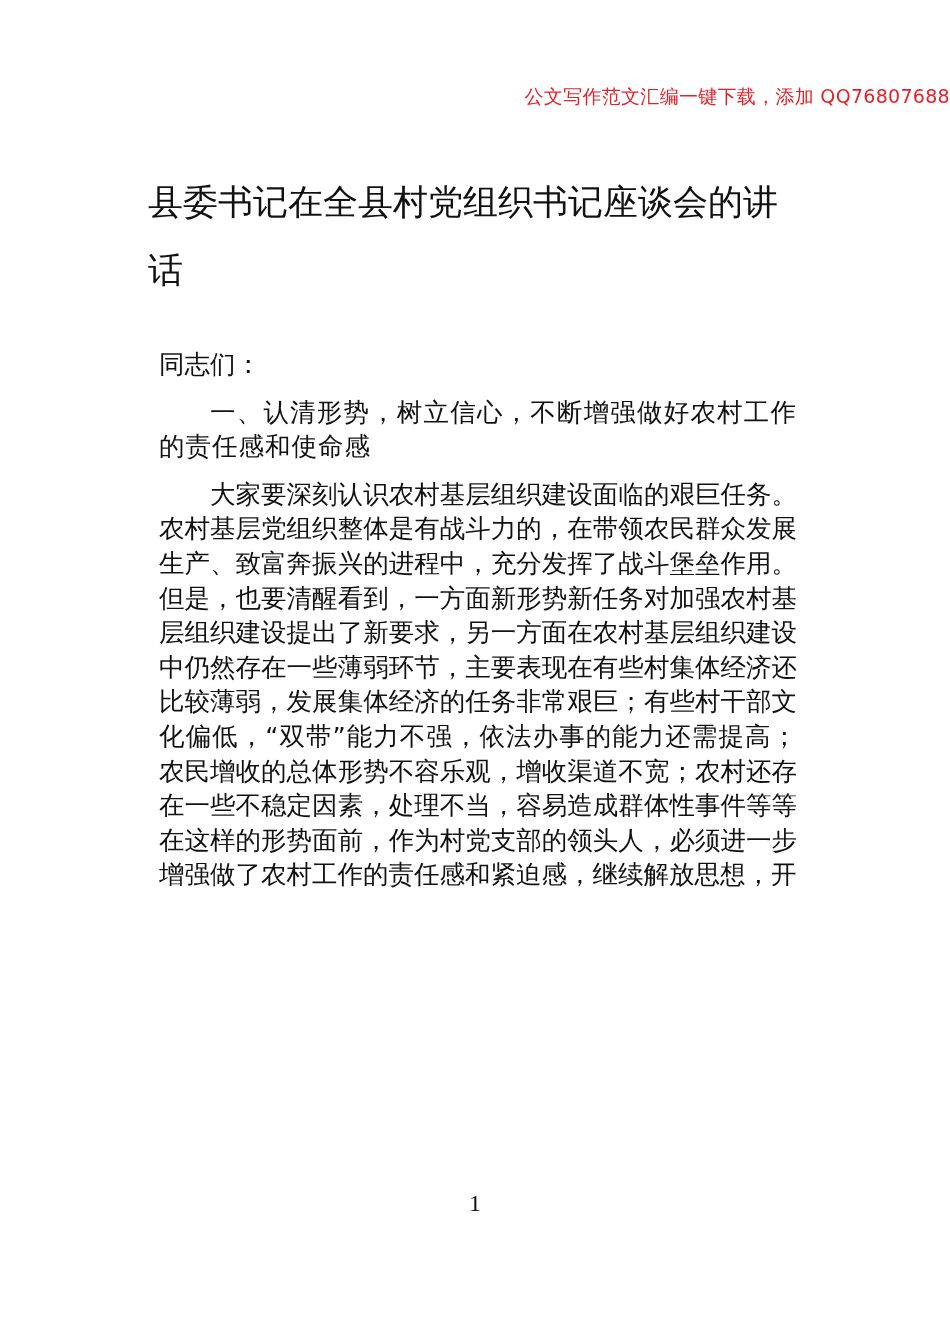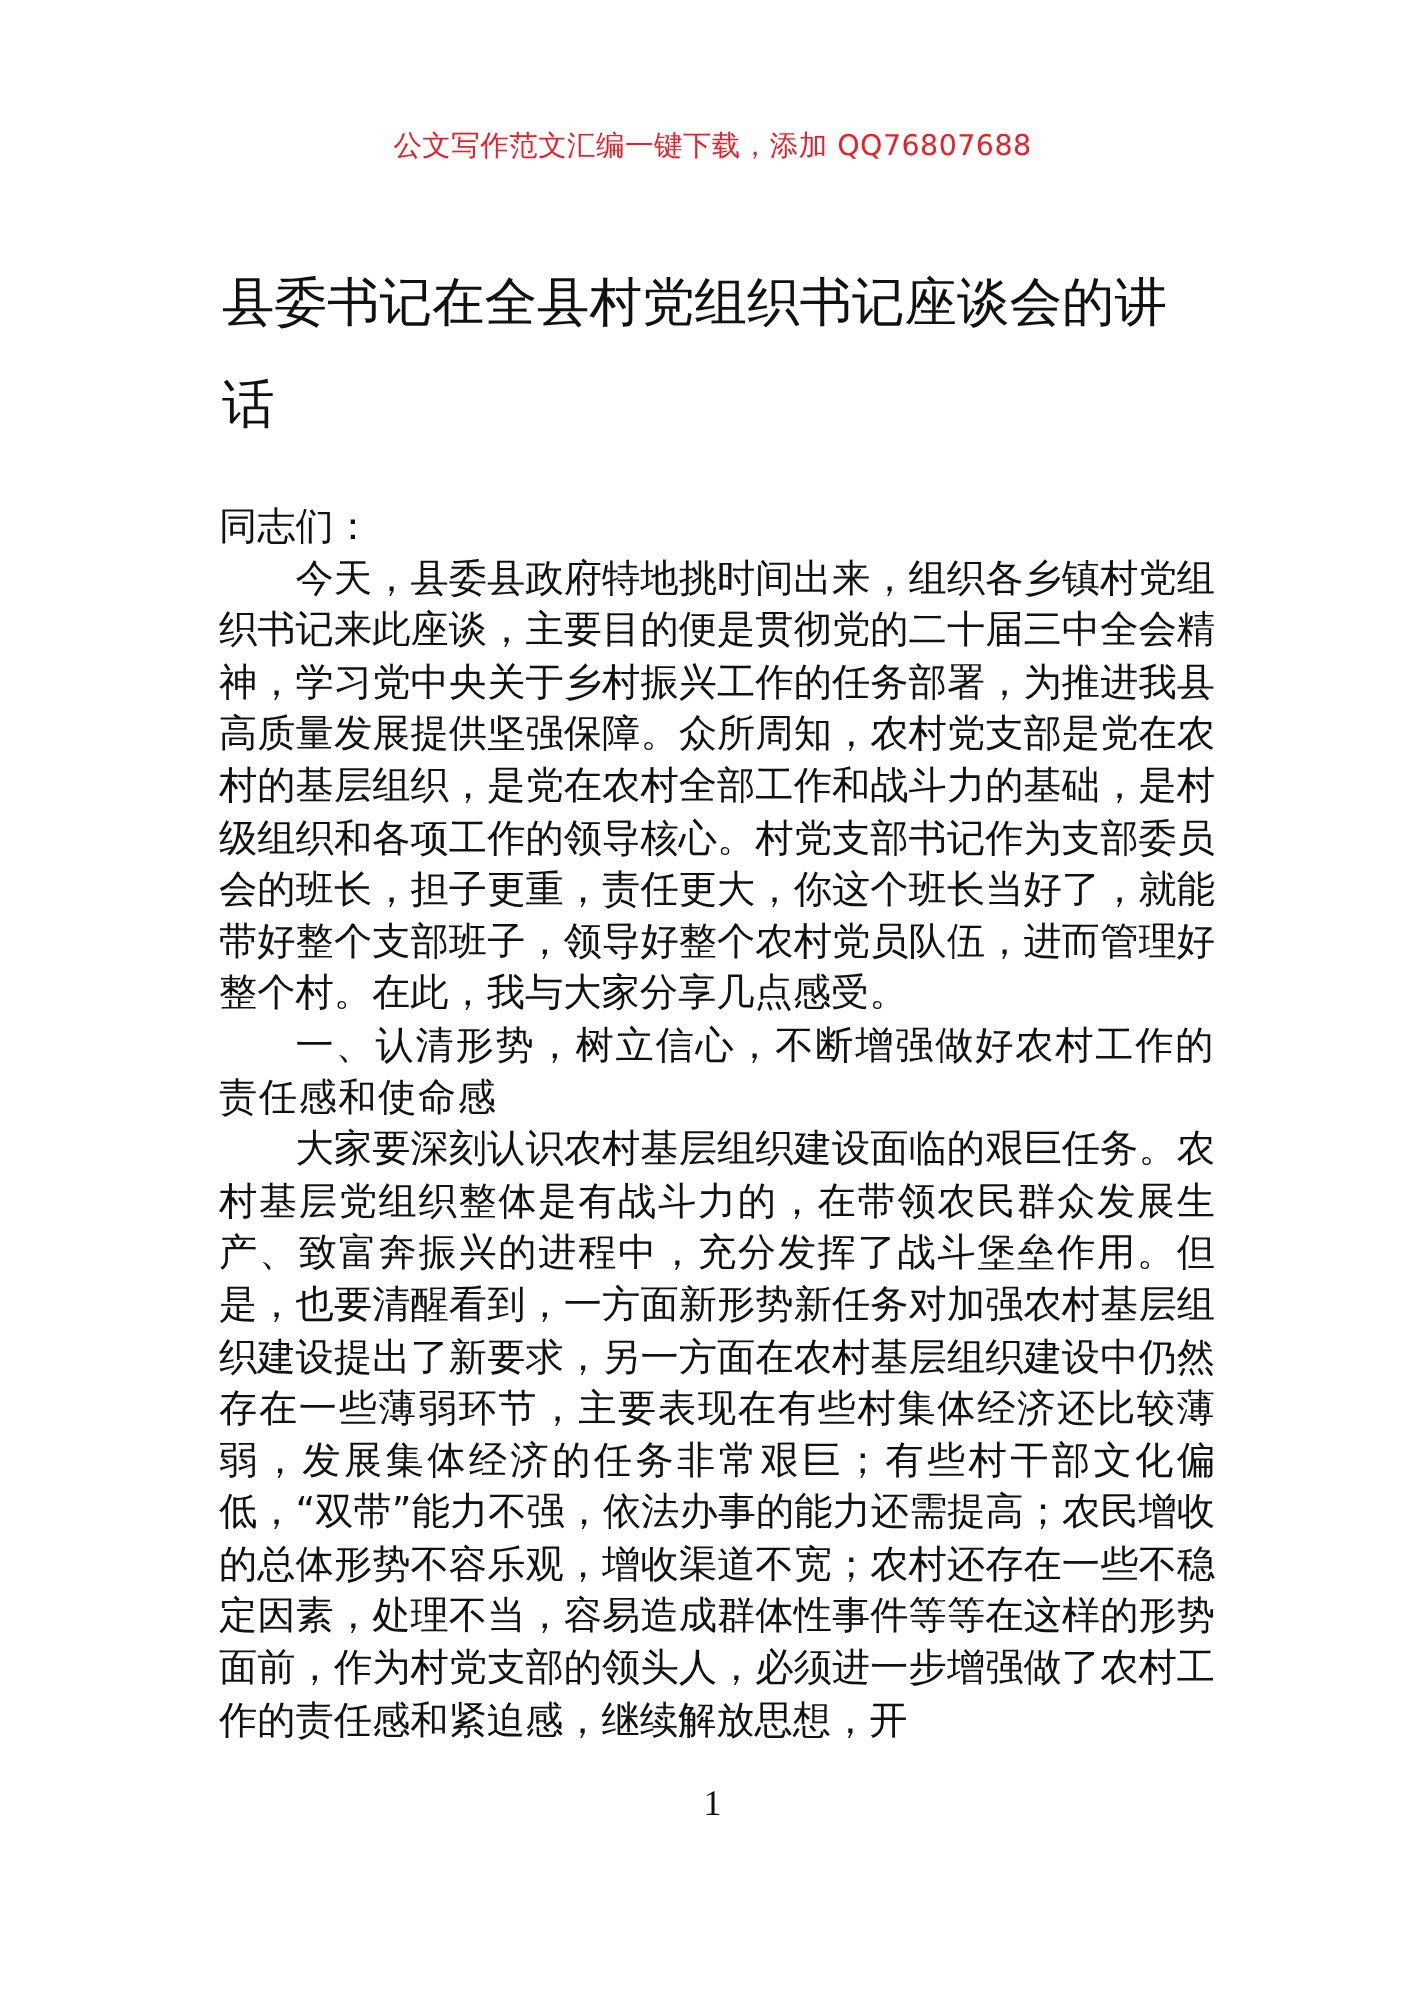--- a/index.html
+++ b/index.html
@@ -13,21 +13,21 @@
       position: relative;
       overflow: hidden;
       font-family: "DejaVu Sans", sans-serif;
       color: #111111;
     }
     .banner {
       position: absolute;
       top: 84px;
       left: 0;
       width: 950px;
-      text-align: center;
+      text-align: right;
       font-size: 19px;
       color: #e8202a;
       letter-spacing: 0.3px;
     }
     .title {
       position: absolute;
       top: 168px;
       left: 148px;
       width: 654px;
       text-align: left;
@@ -39,21 +39,21 @@
       position: absolute;
       top: 334px;
       left: 146px;
       width: 664px;
       font-size: 25.5px;
       line-height: 34.6px;
       text-align: justify;
       text-justify: inter-character;
     }
     .body-text p {
-      margin: 0;
+      margin: 13px;
     }
     .indent {
       text-indent: 2em;
     }
     .heading {
       font-family: "DejaVu Sans", sans-serif;
       letter-spacing: 1px;
     }
     .page-number {
       position: absolute;
@@ -68,18 +68,17 @@
   </style>
 </head>
 <body>
 
 <div class="banner">公文写作范文汇编一键下载，添加 QQ76807688</div>
 
 <h1 class="title" style="margin:0;font-weight:normal;">县委书记在全县村党组织书记座谈会的讲话</h1>
 
 <div class="body-text">
   <p>同志们：</p>
-  <p class="indent">今天，县委县政府特地挑时间出来，组织各乡镇村党组织书记来此座谈，主要目的便是贯彻党的二十届三中全会精神，学习党中央关于乡村振兴工作的任务部署，为推进我县高质量发展提供坚强保障。众所周知，农村党支部是党在农村的基层组织，是党在农村全部工作和战斗力的基础，是村级组织和各项工作的领导核心。村党支部书记作为支部委员会的班长，担子更重，责任更大，你这个班长当好了，就能带好整个支部班子，领导好整个农村党员队伍，进而管理好整个村。在此，我与大家分享几点感受。</p>
   <p class="indent heading">一、认清形势，树立信心，不断增强做好农村工作的责任感和使命感</p>
   <p class="indent">大家要深刻认识农村基层组织建设面临的艰巨任务。农村基层党组织整体是有战斗力的，在带领农民群众发展生产、致富奔振兴的进程中，充分发挥了战斗堡垒作用。但是，也要清醒看到，一方面新形势新任务对加强农村基层组织建设提出了新要求，另一方面在农村基层组织建设中仍然存在一些薄弱环节，主要表现在有些村集体经济还比较薄弱，发展集体经济的任务非常艰巨；有些村干部文化偏低，“双带”能力不强，依法办事的能力还需提高；农民增收的总体形势不容乐观，增收渠道不宽；农村还存在一些不稳定因素，处理不当，容易造成群体性事件等等在这样的形势面前，作为村党支部的领头人，必须进一步增强做了农村工作的责任感和紧迫感，继续解放思想，开</p>
 </div>
 
 <div class="page-number">1</div>
 
 </body></html>

